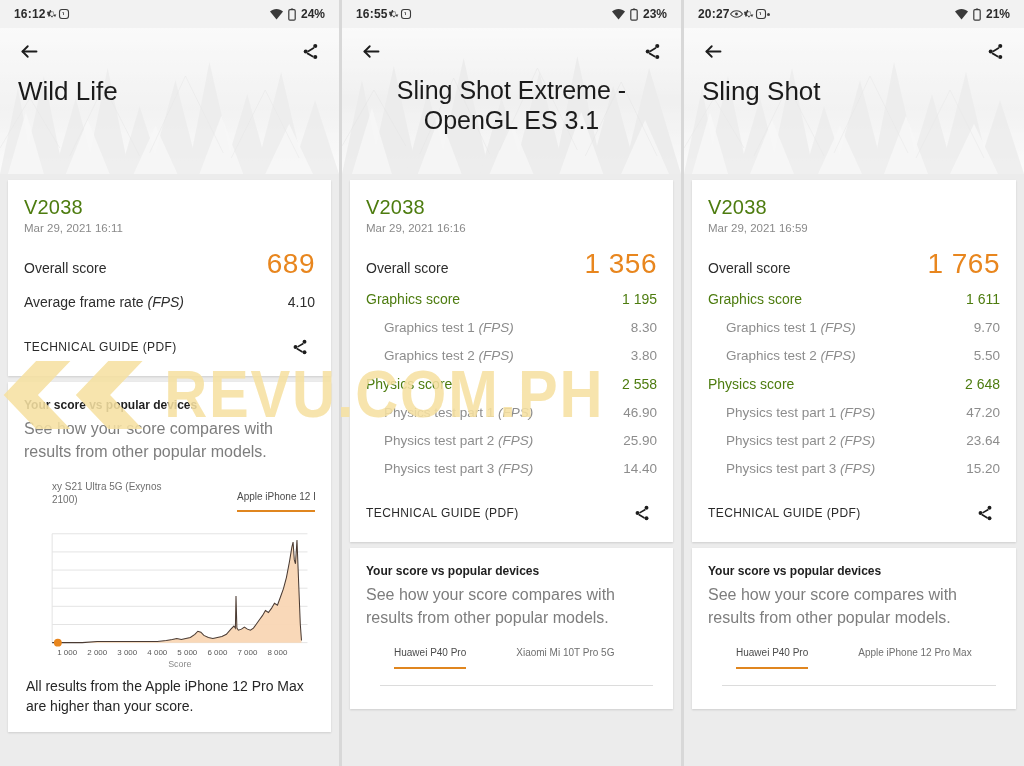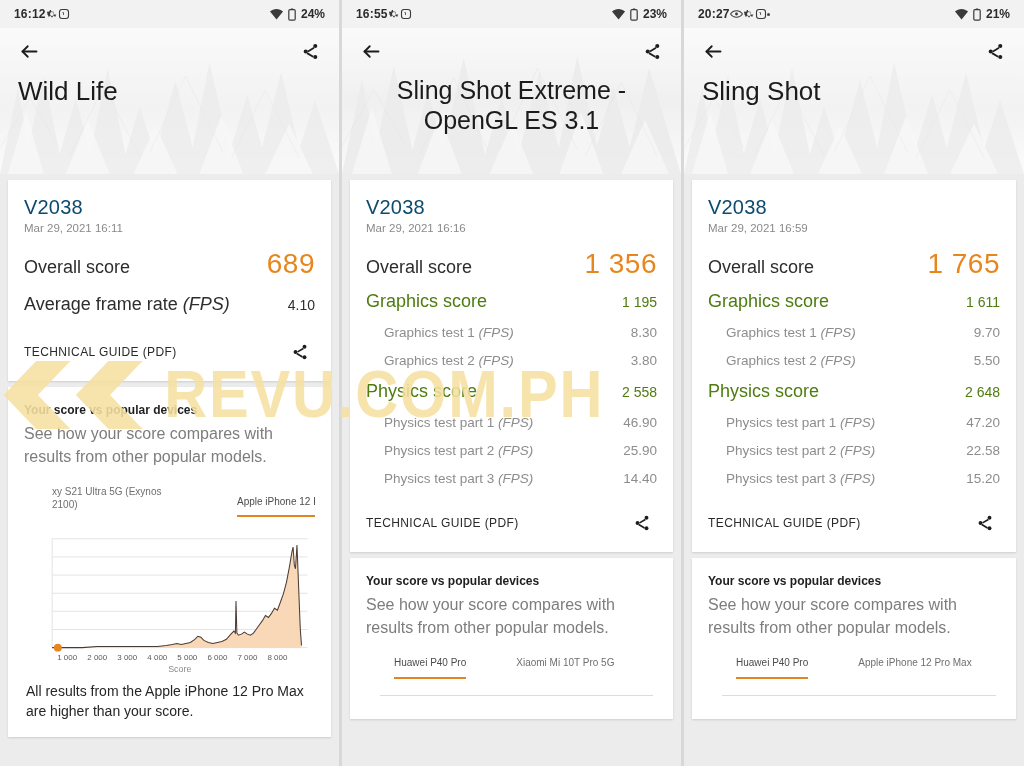--- a/index.html
+++ b/index.html
@@ -80,30 +80,30 @@
   .hero-title.two-line { font-size: 25px; text-align: center; padding: 0 8px; }
 
   
   .card {
     background: #fff;
     margin: 6px 8px 0 8px;
     padding: 16px 16px 14px 16px;
     box-shadow: 0 1px 2px rgba(0,0,0,.13);
   }
   .card.tight { padding-bottom: 10px; }
-  .dev-name { font-size: 20px; color: #0c4a6e; font-weight: 400; letter-spacing: .2px; }
+  .dev-name { font-size: 20px; color: #4d7c0f; font-weight: 400; letter-spacing: .2px; }
   .dev-date { font-size: 11.5px; color: #8a8a8a; margin-top: 3px; }
 
   .row {
     display: flex; align-items: baseline; justify-content: space-between;
     margin-top: 16px;
   }
   .row.sub { margin-top: 13px; padding-left: 18px; }
   .row.small { margin-top: 13px; }
-  .row-label { font-size: 18px; color: #2d2d2d; }
+  .row-label { font-size: 14px; color: #2d2d2d; }
   .row.sub .row-label { color: #8d8d8d; font-size: 13.5px; }
   .row-label i { font-style: italic; }
   .row-val { font-size: 14px; color: #2d2d2d; }
   .row.sub .row-val { color: #8d8d8d; font-size: 13.5px; }
   .row-val.big {
     font-size: 28px;
     color: #e8861e;
     letter-spacing: .5px;
     line-height: 1;
   }
@@ -589,21 +589,21 @@
       <div class="row small">
         <span class="row-label bold">Physics score</span>
         <span class="row-val bold">2 648</span>
       </div>
       <div class="row sub">
         <span class="row-label"><span>Physics test part 1 </span><i>(FPS)</i></span>
         <span class="row-val">47.20</span>
       </div>
       <div class="row sub">
         <span class="row-label"><span>Physics test part 2 </span><i>(FPS)</i></span>
-        <span class="row-val">22.58</span>
+        <span class="row-val">23.64</span>
       </div>
       <div class="row sub">
         <span class="row-label"><span>Physics test part 3 </span><i>(FPS)</i></span>
         <span class="row-val">15.20</span>
       </div>
 
       <div class="guide-row">
         <span class="guide-txt">TECHNICAL GUIDE (PDF)</span>
         <span class="icon-btn">
           <svg width="18" height="18" viewBox="0 0 24 24" fill="#1d1d1d">

